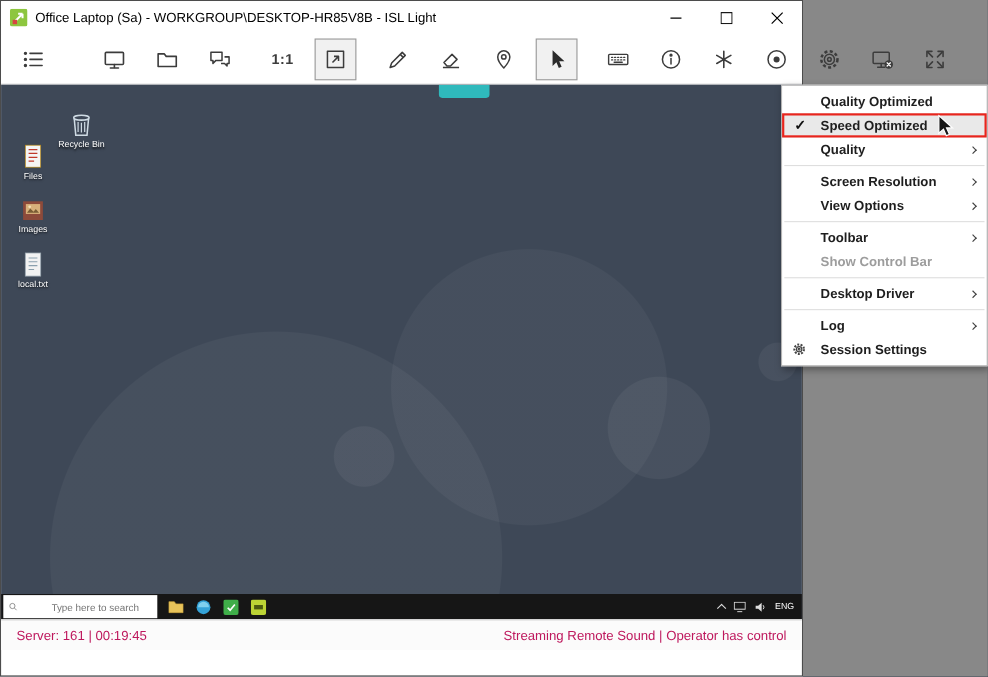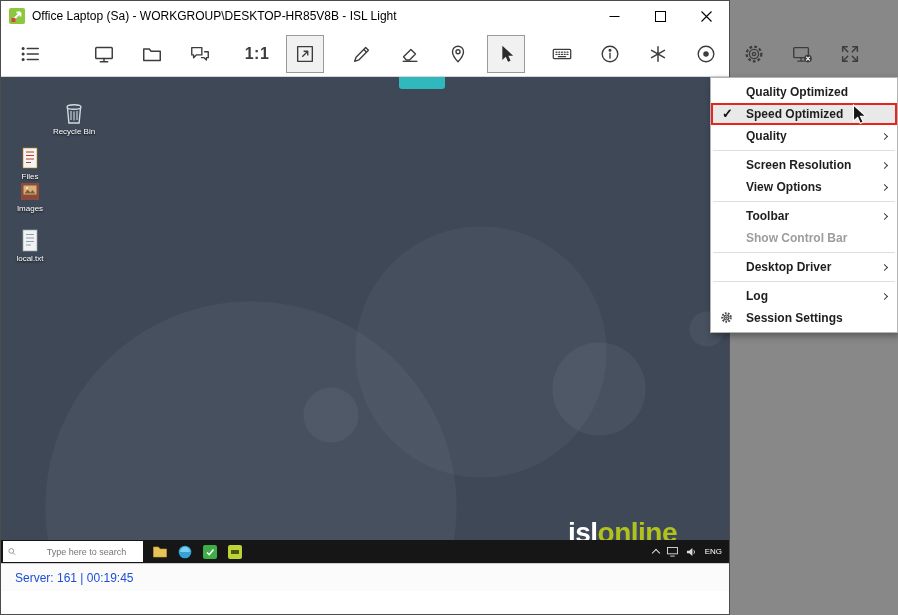--- a/index.html
+++ b/index.html
@@ -26,21 +26,21 @@
   .toolbar {
     height:46px; display:flex; align-items:center;
     background:#fff; border-bottom:1px solid #d6d6d6; padding-left:10px;
   }
   .tb-btn {
     width:38px; height:38px; flex:0 0 auto;
     display:flex; align-items:center; justify-content:center;
     border:1px solid transparent; margin-right:10px; background:transparent;
   }
   .tb-btn.active { border-color:#9a9a9a; background:#f1f1f1; }
-  .tb-label { font-size:16px; font-weight:bold; color:#3c3c3c; letter-spacing:0.5px; }
+  .tb-label { font-size:13px; font-weight:bold; color:#3c3c3c; letter-spacing:0.5px; }
   .sp26 { width:26px; flex:0 0 auto; } .sp9 { width:9px; flex:0 0 auto; } .sp8 { width:8px; flex:0 0 auto; }
   .tb-right { margin-left:auto; margin-right:4px; }
 
   
   .desktop {
     position:relative; height:486px; overflow:hidden;
     background-color:#3e4857;
     background-image:
       radial-gradient(circle at 250px 430px, rgba(255,255,255,0.045) 0 205px, transparent 206px),
       radial-gradient(circle at 480px 275px, rgba(255,255,255,0.04) 0 125px, transparent 126px),
@@ -50,21 +50,21 @@
   }
   .notif-tab {
     position:absolute; left:398px; top:0; width:46px; height:12px;
     background:#2fb9bc; border-radius:0 0 3px 3px;
   }
   .dicon { position:absolute; left:5px; width:48px; text-align:center; }
   .dicon .dlabel {
     display:block; font-size:8px; color:#fff; margin-top:1px;
     text-shadow:0 1px 2px rgba(0,0,0,0.85);
   }
-  .di-1 { top:25px;margin-left:44px; } .di-2 { top:70px; } .di-3 { top:104px; } .di-4 { top:152px; }
+  .di-1 { top:25px;margin-left:44px; } .di-2 { top:54px; } .di-3 { top:104px; } .di-4 { top:152px; }
 
   .isl-logo {
     position:absolute; right:52px; bottom:14px;
     font-size:28px; font-weight:bold; letter-spacing:-0.5px;
   }
   .isl-logo .p1 { color:#ffffff; }
   .isl-logo .p2 { color:#b2c21c; }
 
   
   .taskbar {
@@ -79,21 +79,21 @@
     font-family:"Liberation Sans", sans-serif; color:#444; background:transparent;margin-left:27px;
   }
   .tb-apps { display:flex; align-items:center; gap:11px; margin-left:10px; }
   .tray { margin-left:auto; display:flex; align-items:flex-start; gap:8px; padding-right:7px; }
   .tray-lang { color:#fff; font-size:8px; }
   .chev-up { width:6px; height:6px; border-left:1.5px solid #ddd; border-top:1.5px solid #ddd; transform:rotate(45deg); margin-top:3px; }
 
   
   .statusbar {
     height:28px; background:#fbfbfb; border-top:1px solid #cfcfcf;
-    display:flex; align-items:center; font-size:12px; color:#1d4ed8;
+    display:flex; align-items:center; font-size:12px; color:#be185d;
     padding:0 14px; position:relative;
   }
   .sb-center {
     position:absolute; left:50%; transform:translateX(-50%);
     display:flex; align-items:center; gap:6px; white-space:nowrap;
   }
   .sb-right { margin-left:auto; white-space:nowrap; }
 
   
   .menu {
@@ -322,23 +322,20 @@
     </div>
 
     <div class="dicon di-4">
       <svg width="22" height="24" viewBox="0 0 22 24" style="margin:0 auto">
         <rect x="4" y="1" width="14" height="21" fill="#f2f2f2" stroke="#9aa7b0" stroke-width="0.7"></rect>
         <path d="M7 5.5 h8 M7 9 h8 M7 12.5 h8 M7 16 h5" stroke="#8aa0ae" stroke-width="1"></path>
       </svg>
       <span class="dlabel">local.txt</span>
     </div>
 
-    <div class="isl-logo">
-      <span class="p1">isl</span><span class="p2">online</span>
-    </div>
 
     <div class="taskbar" style="position:absolute; left:0; right:0; bottom:0;">
       <div class="search-box">
         <svg width="11" height="11" viewBox="0 0 13 13">
           <circle cx="5.5" cy="5.5" r="4" fill="none" stroke="#777" stroke-width="1.2"></circle>
           <line x1="8.6" y1="8.6" x2="12" y2="12" stroke="#777" stroke-width="1.2"></line>
         </svg>
         <input class="search-input" placeholder="Type here to search" style="">
       </div>
       <div class="tb-apps">
@@ -368,20 +365,21 @@
           <path d="M1 4 h2.5 L7 1 v9 L3.5 7 H1 Z" fill="#ddd"></path>
           <path d="M8.5 3.5 a3 3 0 0 1 0 4" stroke="#ddd" fill="none" stroke-width="1"></path>
         </svg>
         <span class="tray-lang">ENG</span>
       </div>
     </div>
   </div>
 
   <div class="statusbar">
     <span>Server: 161 | 00:19:45</span>
+    <span class="sb-right">Streaming Remote Sound | Operator has control</span>
   </div>
 
   <div class="menu">
     <div class="menu-item">
       <span>Quality Optimized</span>
     </div>
     <div class="menu-item selected">
       <span class="mi-check">✓</span>
       <span>Speed Optimized</span>
       <span class="red-box"></span>

